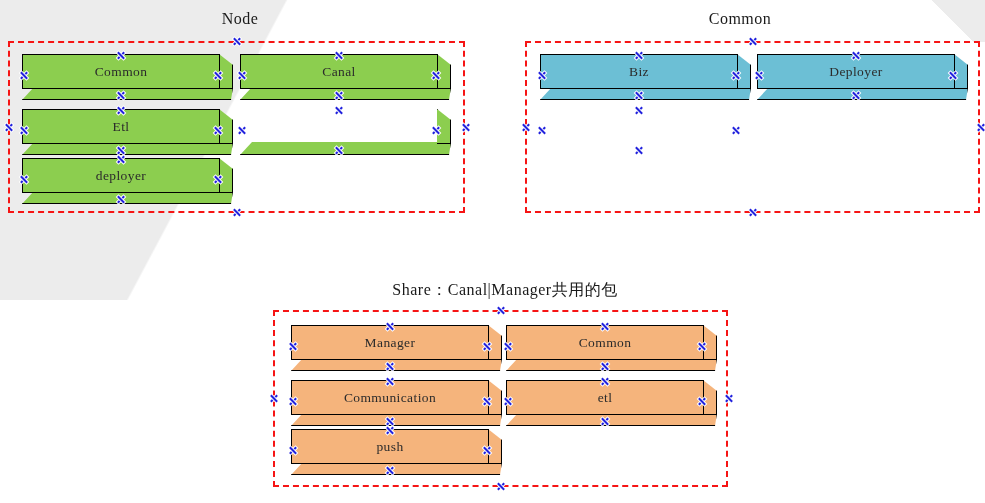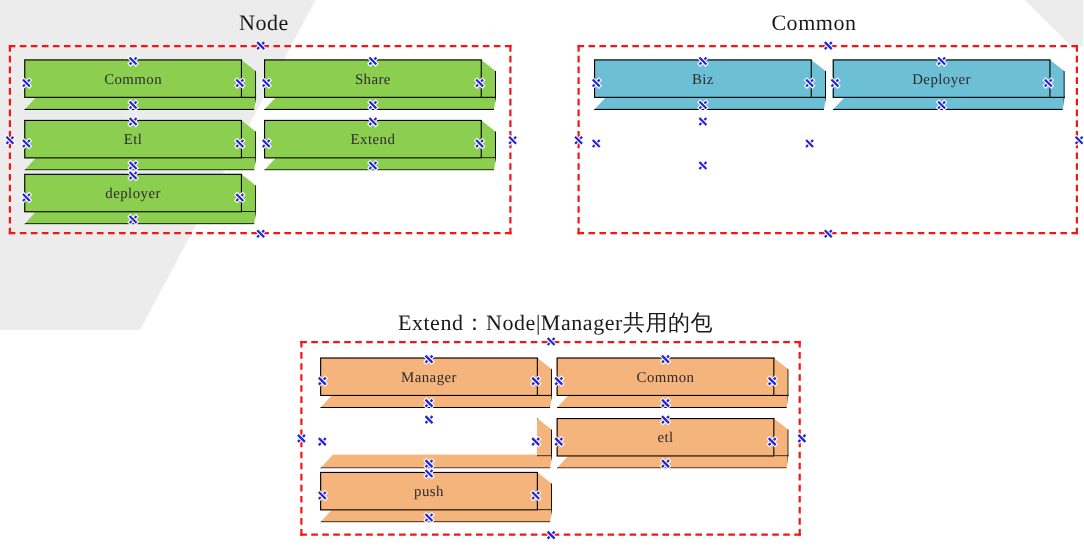--- a/index.html
+++ b/index.html
@@ -37,21 +37,21 @@
 
   
   .group {
     position: absolute;
     border: 2px dashed #f61414;
     box-sizing: border-box;
     background: transparent;
   }
   .group-title {
     position: absolute;
-    font-size: 20px;
+    font-size: 16px;
     color: #1a1a1a;
     letter-spacing: .5px;
     white-space: nowrap;
     text-align: center;
   }
 
   
   .pkg {
     position: absolute;
     box-sizing: border-box;
@@ -146,21 +146,21 @@
   </div>
   <div class="handle" style="left:116px; top:51px;"></div>
   <div class="handle" style="left:19px;  top:71px;"></div>
   <div class="handle" style="left:213px; top:71px;"></div>
   <div class="handle" style="left:116px; top:91px;"></div>
 
   <div class="pkg green" style="left:240px; top:54px; width:211px; height:46px;">
     <div class="side"></div>
     <div class="bottom"></div>
     <div class="face">
-      <span class="label">Share</span>
+      <span class="label">Canal</span>
     </div>
   </div>
   <div class="handle" style="left:334px; top:51px;"></div>
   <div class="handle" style="left:237px; top:71px;"></div>
   <div class="handle" style="left:431px; top:71px;"></div>
   <div class="handle" style="left:334px; top:91px;"></div>
 
   <div class="pkg green" style="left:22px; top:109px; width:211px; height:46px;">
     <div class="side"></div>
     <div class="bottom"></div>
@@ -169,23 +169,20 @@
     </div>
   </div>
   <div class="handle" style="left:116px; top:106px;"></div>
   <div class="handle" style="left:19px;  top:126px;"></div>
   <div class="handle" style="left:213px; top:126px;"></div>
   <div class="handle" style="left:116px; top:146px;"></div>
 
   <div class="pkg green" style="left:240px; top:109px; width:211px; height:46px;">
     <div class="side"></div>
     <div class="bottom"></div>
-    <div class="face">
-      <span class="label">Extend</span>
-    </div>
   </div>
   <div class="handle" style="left:334px; top:106px;"></div>
   <div class="handle" style="left:237px; top:126px;"></div>
   <div class="handle" style="left:431px; top:126px;"></div>
   <div class="handle" style="left:334px; top:146px;"></div>
 
   <div class="pkg green" style="left:22px; top:158px; width:211px; height:46px;">
     <div class="side"></div>
     <div class="bottom"></div>
     <div class="face">
@@ -233,21 +230,21 @@
   <div class="handle" style="left:634px; top:106px;"></div>
   <div class="handle" style="left:537px; top:126px;"></div>
   <div class="handle" style="left:731px; top:126px;"></div>
   <div class="handle" style="left:634px; top:146px;"></div>
 
   <div class="handle" style="left:748px; top:37px;"></div>
   <div class="handle" style="left:748px; top:208px;"></div>
   <div class="handle" style="left:521px; top:123px;"></div>
   <div class="handle" style="left:976px; top:123px;"></div>
 
-  <div class="group-title" style="left:355px; top:280px; width:300px;">Extend：Node|Manager共用的包</div>
+  <div class="group-title" style="left:355px; top:280px; width:300px;">Share：Canal|Manager共用的包</div>
 
   <div class="group" style="left:273px; top:310px; width:455px; height:177px;"></div>
 
   <div class="pkg orange" style="left:291px; top:325px; width:211px; height:46px;">
     <div class="side"></div>
     <div class="bottom"></div>
     <div class="face">
       <span class="label">Manager</span>
     </div>
   </div>
@@ -264,20 +261,23 @@
     </div>
   </div>
   <div class="handle" style="left:600px; top:322px;"></div>
   <div class="handle" style="left:503px; top:342px;"></div>
   <div class="handle" style="left:697px; top:342px;"></div>
   <div class="handle" style="left:600px; top:362px;"></div>
 
   <div class="pkg orange" style="left:291px; top:380px; width:211px; height:46px;">
     <div class="side"></div>
     <div class="bottom"></div>
+    <div class="face">
+      <span class="label">Communication</span>
+    </div>
   </div>
   <div class="handle" style="left:385px; top:377px;"></div>
   <div class="handle" style="left:288px; top:397px;"></div>
   <div class="handle" style="left:482px; top:397px;"></div>
   <div class="handle" style="left:385px; top:417px;"></div>
 
   <div class="pkg orange" style="left:506px; top:380px; width:211px; height:46px;">
     <div class="side"></div>
     <div class="bottom"></div>
     <div class="face">

